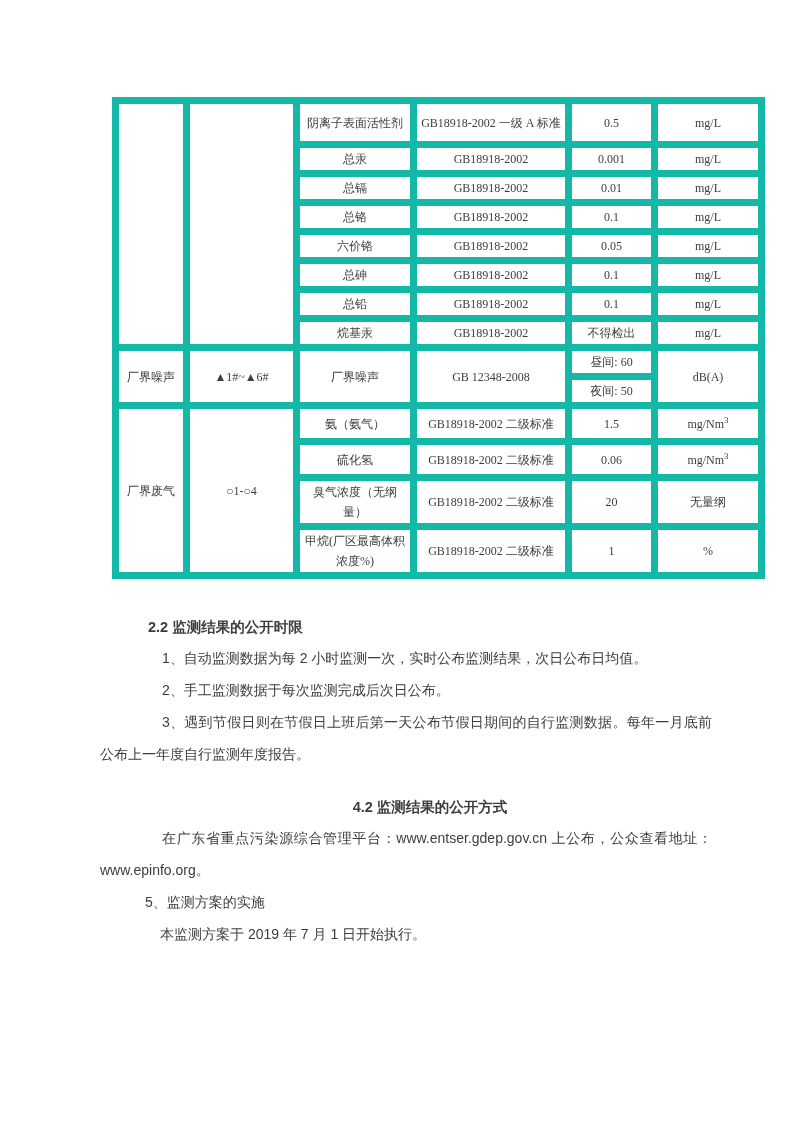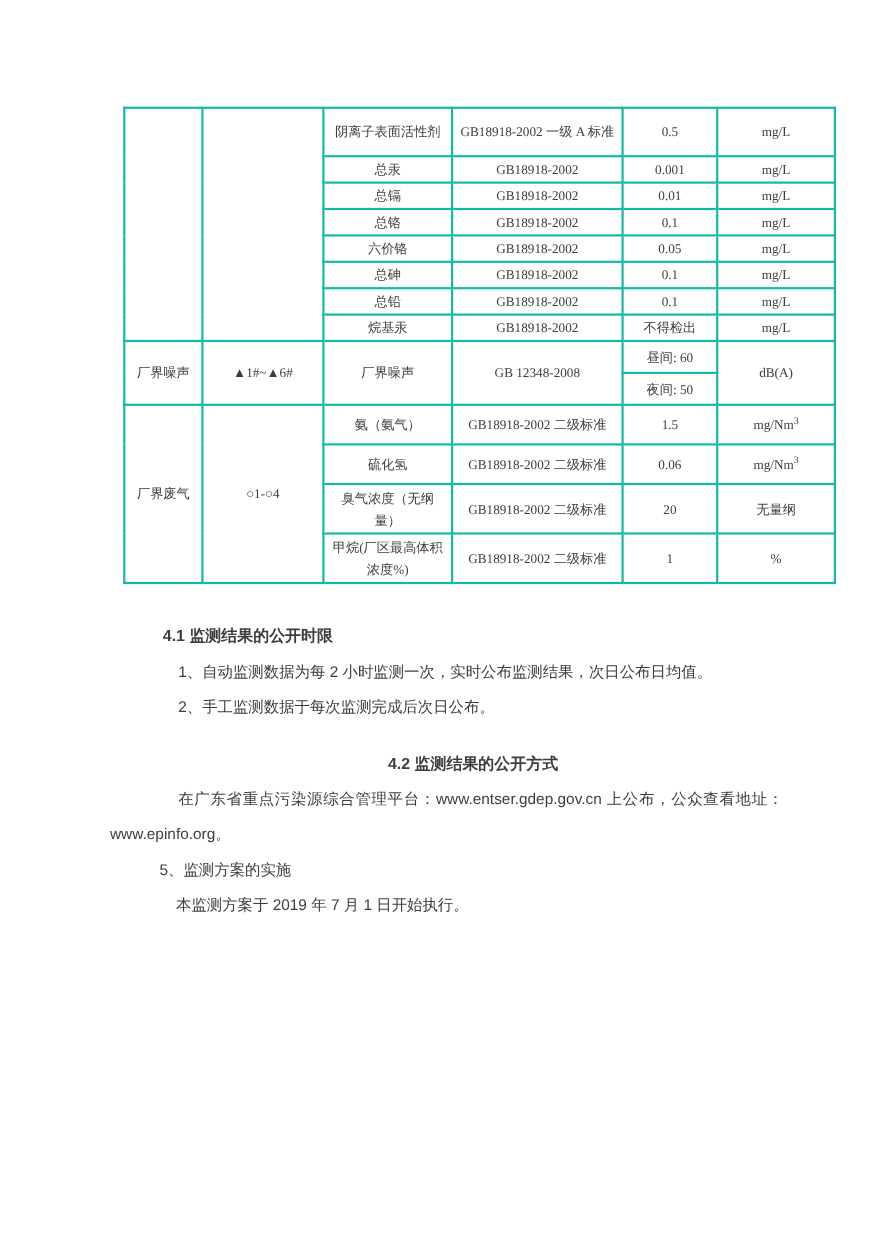--- a/index.html
+++ b/index.html
@@ -16,21 +16,21 @@
   table.monitor-table {
     border-collapse: collapse;
     table-layout: fixed;
     width: 646px;
     margin: 97px 0 0 112px;
     border: 2px solid #4a4a4a;
     font-size: 12px;
     color: #3d3d3d;
   }
   table.monitor-table td {
-    border: 2px solid #14b8a6;
+    border: 7px solid #14b8a6;
     text-align: center;
     vertical-align: middle;
     line-height: 20px;
     padding: 1px 4px;
     overflow: hidden;
   }
   tr.sec-top td { border-top: 2px solid #84cc16; }
 
   td.c-cat   { padding: 0 15px; }
   td.c-param { padding: 0 19px; }
@@ -167,20 +167,21 @@
     <tr class="h45">
       <td class="c-param">甲烷(厂区最高体积浓度%)</td>
       <td class="c-std">GB18918-2002 二级标准</td>
       <td>1</td>
       <td><span>%</span></td>
     </tr>
   </tbody>
 </table>
 
 <div class="text-area">
-  <div class="heading h-lvl2">4.1 监测结果的公开时限</div>
+  <div class="heading h-lvl2">2.2 监测结果的公开时限</div>
   <p class="para para-first">1、自动监测数据为每 2 小时监测一次，实时公布监测结果，次日公布日均值。</p>
   <p class="para">2、手工监测数据于每次监测完成后次日公布。</p>
+  <p class="para">3、遇到节假日则在节假日上班后第一天公布节假日期间的自行监测数据。每年一月底前公布上一年度自行监测年度报告。</p>
   <div class="heading h-lvl2b">4.2 监测结果的公开方式</div>
   <p class="para para-first">在广东省重点污染源综合管理平台：www.entser.gdep.gov.cn 上公布，公众查看地址：www.epinfo.org。</p>
   <p class="para para-plain">5、监测方案的实施</p>
   <p class="para para-exec">本监测方案于 2019 年 7 月 1 日开始执行。</p>
 </div>
 
 </body></html>

